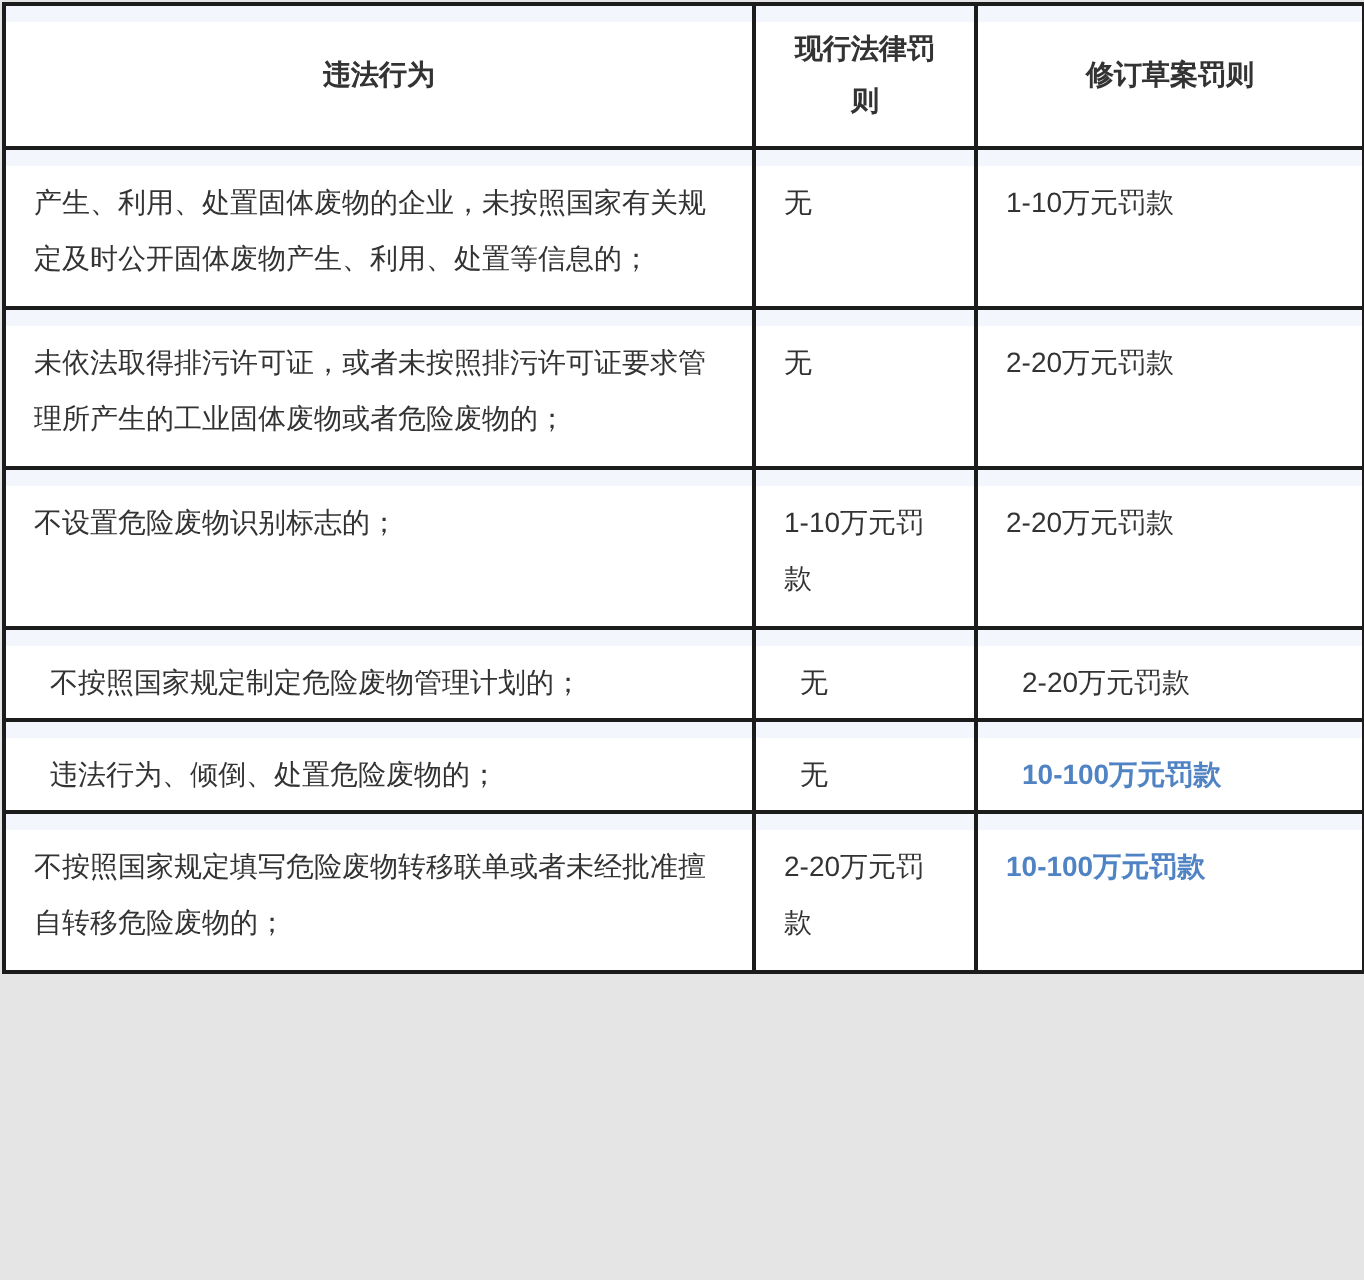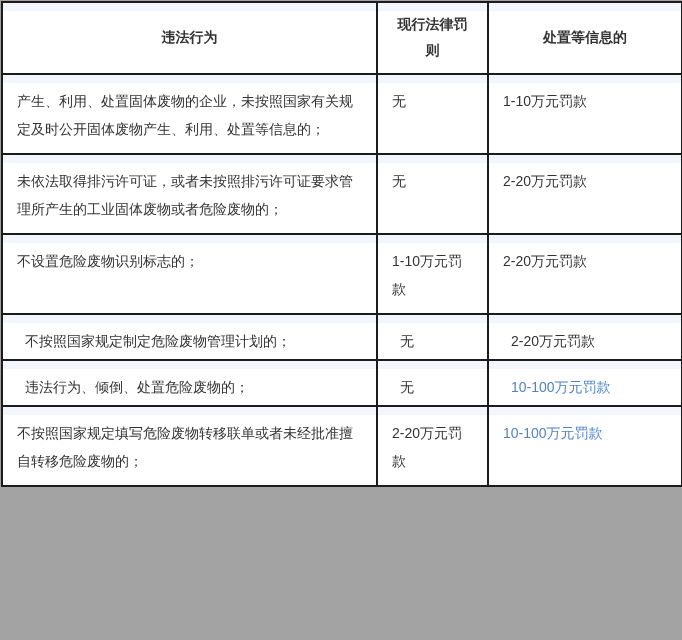--- a/index.html
+++ b/index.html
@@ -5,21 +5,21 @@
   html, body {
     margin: 0;
     padding: 0;
     background: #ffffff;
     font-family: "Liberation Sans", "DejaVu Sans", sans-serif;
   }
   .page {
     width: 682px;
     height: 640px;
     box-sizing: border-box;
-    background: #a3a3a3;
+    background: #e5e5e5;
     padding: 1px;
   }
   table.law-table {
     width: 680px;
     border-collapse: collapse;
     table-layout: fixed;
     font-size: 14px;
     color: #333333;
   }
   table.law-table col.c1 { width: 375px; }
@@ -46,39 +46,39 @@
   }
   table.law-table td {
     text-align: left;
     vertical-align: top;
     line-height: 28px;
     padding: 12px 12px 10px 14px;
     margin-top: 20px;
   }
   td.accent {
     color: #5083c4;
-    font-weight: normal;
+    font-weight: bold;
   }
   tr.short td { padding-bottom: 4px; padding-left: 22px; }
 </style>
 </head>
 <body>
 
 <div class="page">
   <table class="law-table">
     <colgroup>
       <col class="c1">
         <col class="c2">
         <col class="c3">
     </colgroup>
     <thead>
       <tr>
         <th>违法行为</th>
         <th>现行法律罚则</th>
-        <th>处置等信息的</th>
+        <th>修订草案罚则</th>
       </tr>
     </thead>
     <tbody>
       <tr>
         <td>产生、利用、处置固体废物的企业，未按照国家有关规定及时公开固体废物产生、利用、处置等信息的；</td>
         <td>无</td>
         <td>1-10万元罚款</td>
       </tr>
       <tr>
         <td>未依法取得排污许可证，或者未按照排污许可证要求管理所产生的工业固体废物或者危险废物的；</td>

